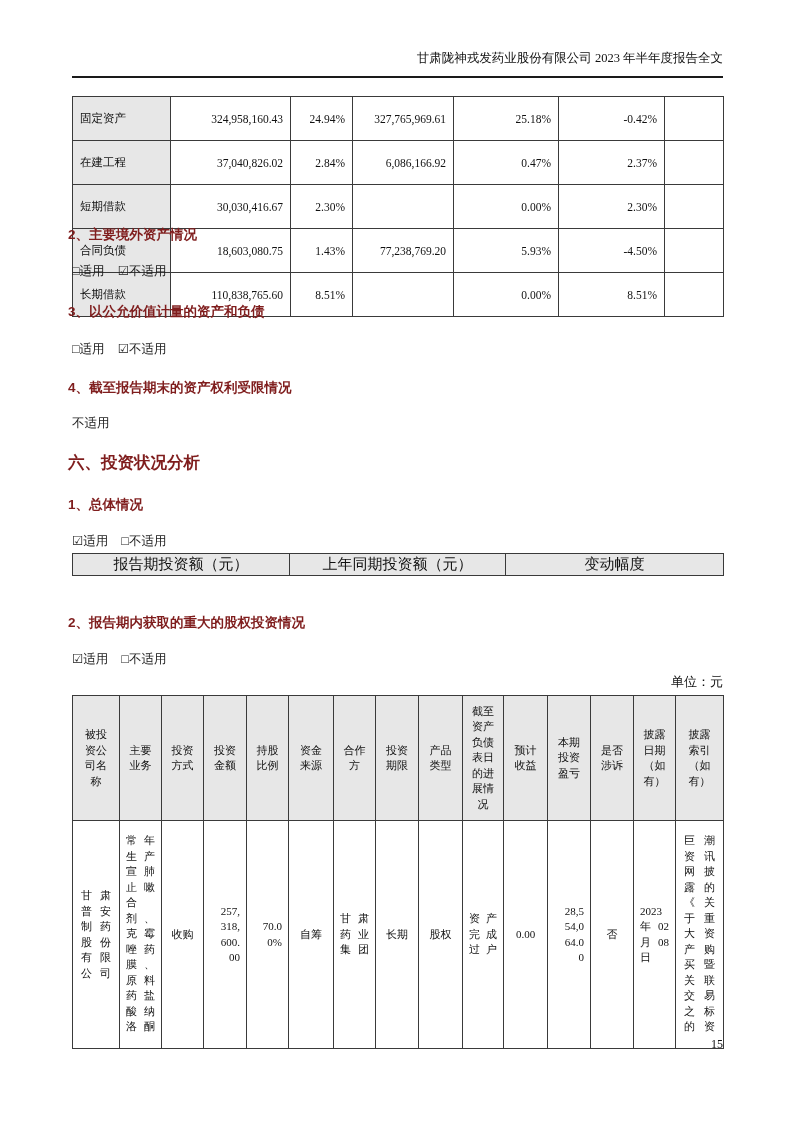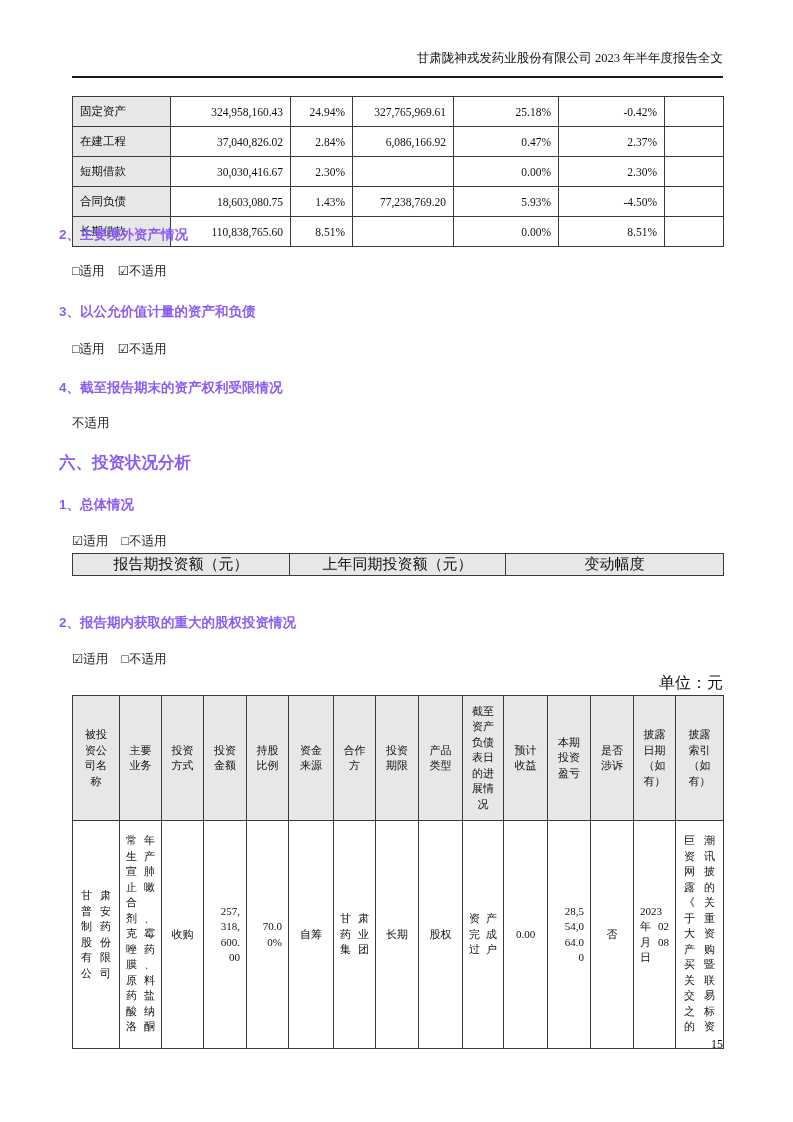--- a/index.html
+++ b/index.html
@@ -10,34 +10,34 @@
   
   .doc-header{
     position:absolute;left:72px;top:50px;width:651px;text-align:right;
     font-size:12.5px;line-height:16px;padding-bottom:10px;border-bottom:2px solid #1a1a1a;
   }
   
   table.t{position:absolute;left:72px;width:651px;border-collapse:collapse;table-layout:fixed;}
   table.t th,table.t td{border:1px solid #3a3a3a;font-weight:normal;overflow:hidden;}
   
   .t1{top:96px;font-size:11.5px;}
-  .t1 td{height:21px;padding:4px 7px;}
+  .t1 td{height:21px;padding:11px 7px;}
   .t1 td.lbl{background:#e7e7e7;text-align:left;}
   .t1 td.num{text-align:right;}
   
-  .sec{position:absolute;left:59px;margin:0;font-size:13.5px;font-weight:bold;
-       font-family:"Liberation Sans","DejaVu Sans",sans-serif;color:#8b5cf6;}
+  .sec{position:absolute;left:68px;margin:0;font-size:13.5px;font-weight:bold;
+       font-family:"Liberation Sans","DejaVu Sans",sans-serif;color:#7f1d1d;}
   .sec-big{font-size:16.5px;}
   .app,.note{position:absolute;left:72px;font-size:12.5px;color:#222;}
   .app .grp2{margin-left:10px;}
   
   .t2{top:553px;font-size:15px;}
   .t2 th{background:#e7e7e7;height:21px;text-align:center;padding:0 4px;}
   .t2 td{height:21px;text-align:right;padding:0 7px;}
-  .unit{position:absolute;left:72px;top:673px;width:651px;text-align:right;font-size:16px;}
+  .unit{position:absolute;left:72px;top:673px;width:651px;text-align:right;font-size:13px;}
   
   .t3{top:695px;font-size:11px;line-height:15.5px;}
   .t3 th{background:#e7e7e7;height:120px;vertical-align:middle;text-align:center;padding:2px 6px;}
   .t3 td{height:203px;vertical-align:middle;text-align:center;padding:12px 6px;}
   .t3 th:first-child,.t3 td:first-child,
   .t3 th:last-child,.t3 td:last-child{padding-left:8px;padding-right:8px;}
   .t3 .jx{text-align:justify;text-align-last:justify;text-justify:inter-character;}
   .t3 .date{text-align:justify;text-justify:inter-character;margin-left:20px;}
   .t3 .top{vertical-align:top;}
   .t3 .num{text-align:right;white-space:pre-line;}

